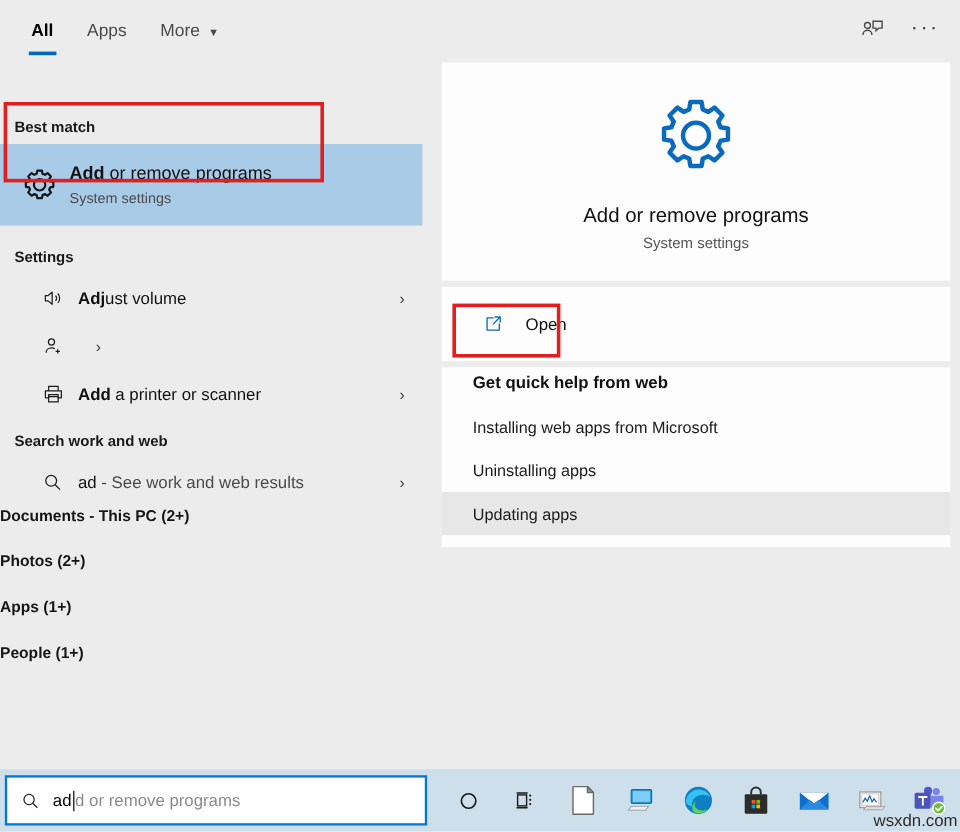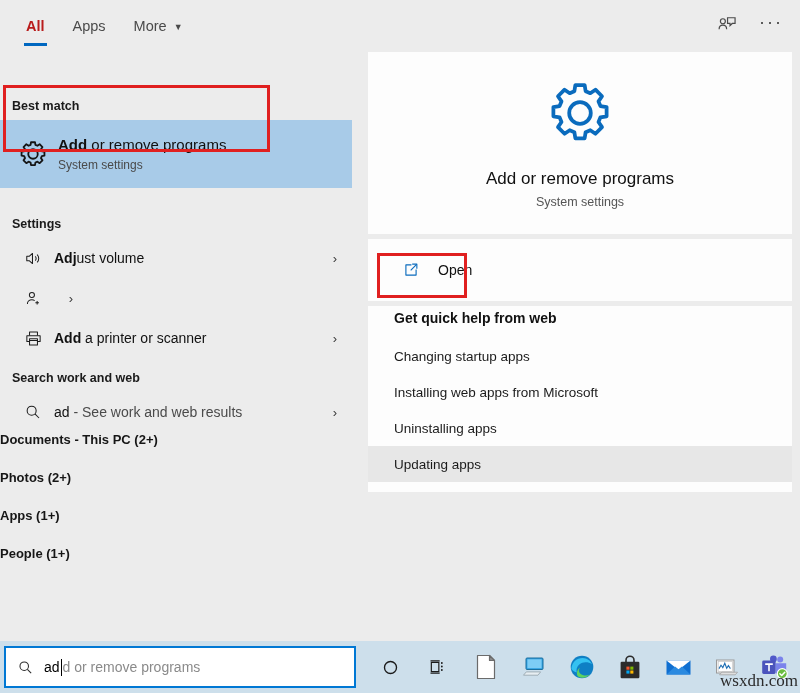--- a/index.html
+++ b/index.html
@@ -15,21 +15,21 @@
   .topbar {
     position: absolute; left: 0; top: 0; width: 800px; height: 52px;
     background: #ececec;
   }
   .tabs { position: absolute; left: 12px; top: 0; height: 52px; display: flex; align-items: flex-start; }
   .tab {
     position: relative; height: 52px; display: flex; align-items: center;
     padding: 0 14px; font-size: 14.5px; color: #4a4a4a; cursor: default;
     white-space: nowrap;
   }
-  .tab.active { color: #b91c1c; font-weight: 700; }
+  .tab.active { color: #000000; font-weight: 700; }
   .tab.active::after {
     content: ""; position: absolute; left: 12px; right: 12px; bottom: 6px;
     height: 3px; background: #0067c0;
   }
   .tab .caret { margin-left: 7px; font-size: 9px; color: #4a4a4a; line-height: 1; position: relative; top: 1px;}
   .topbar-actions { position: absolute; right: 10px; top: 0; height: 52px; display: flex; align-items: center; gap: 6px; }
   .tb-btn { width: 38px; height: 34px; display: flex; align-items: center; justify-content: center; cursor: default; }
   .dots { font-size: 18px; color: #444; letter-spacing: 2px; line-height: 1; position: relative; top: -4px;}
 
   
@@ -43,21 +43,21 @@
     background: #a8cbe8; display: flex; align-items: center; padding-left: 12px;
   }
   .best-icon { width: 42px; display: flex; align-items: center; justify-content: center; }
   .best-text { display: flex; flex-direction: column; justify-content: center; margin-left: 4px; }
   .best-title { font-size: 15px; color: #111; line-height: 20px; }
   .best-title b { font-weight: 700; }
   .best-sub { font-size: 12px; color: #4a4a4a; line-height: 17px; margin-top: 2px; }
 
   .res-row {
     height: 40px; width: 352px; display: flex; align-items: center;
-    padding-left: 12px; cursor: default;
+    padding-left: 23px; cursor: default;
   }
   .res-icon { width: 42px; display: flex; align-items: center; justify-content: center; color: #1d1d1d; }
   .res-label { font-size: 14px; color: #111; flex: 1; line-height: 18px; }
   .res-label b { font-weight: 700; }
   .res-label .muted { color: #4a4a4a; }
   .chev { width: 34px; text-align: center; font-size: 13px; color: #3a3a3a; }
 
   .cat-row { height: 38px; display: flex; align-items: flex-start; }
   .cat-row span { font-size: 13px; font-weight: 700; color: #161616; }
 
@@ -89,22 +89,22 @@
     background: #ffffff; border: 2px solid #0078d4; display: flex; align-items: center;
   }
   .sb-icon { width: 38px; display: flex; align-items: center; justify-content: center; }
   .sb-text { font-size: 14px; color: #000; display: flex; align-items: center; }
   .sb-typed { color: #000; }
   .sb-caret { display: inline-block; width: 1px; height: 17px; background: #000; margin: 0 1px; }
   .sb-ghost { color: #8a8a8a; }
   .tb-icons { position: absolute; left: 366px; top: 0; height: 52px; display: flex; align-items: center; }
   .tb-ico { width: 48px; height: 52px; display: flex; align-items: center; justify-content: center; cursor: default; }
   .watermark {
-    position: absolute; right: 2px; bottom: 2px; font-size: 17px; color: #2b2b2b;
-    font-family: Liberation Serif, serif;
+    position: absolute; right: 2px; bottom: 2px; font-size: 14px; color: #2b2b2b;
+    font-family: Liberation Sans, sans-serif;
   }
 </style>
 </head>
 <body>
 
 <div id="root">
 
   <div class="topbar">
     <div class="tabs">
       <div class="tab active">
@@ -144,21 +144,21 @@
           <path d="M12 8.2a3.8 3.8 0 1 0 0 7.6 3.8 3.8 0 0 0 0-7.6z"></path>
           <path d="M10.4 2.6h3.2l.35 2.1 1.6.67 1.77-1.2 2.26 2.26-1.2 1.77.67 1.6 2.1.35v3.2l-2.1.35-.67 1.6 1.2 1.77-2.26 2.26-1.77-1.2-1.6.67-.35 2.1h-3.2l-.35-2.1-1.6-.67-1.77 1.2-2.26-2.26 1.2-1.77-.67-1.6-2.1-.35v-3.2l2.1-.35.67-1.6-1.2-1.77 2.26-2.26 1.77 1.2 1.6-.67z"></path>
         </svg>
       </div>
       <div class="best-text">
         <div class="best-title"><b>Add</b><span> or remove programs</span></div>
         <div class="best-sub">System settings</div>
       </div>
     </div>
 
-    <div class="section-head" style="margin-top:22px;">Settings</div>
+    <div class="section-head" style="margin-top:12px;">Settings</div>
 
     <div class="res-row">
       <div class="res-icon">
         <svg width="19" height="19" viewBox="0 0 24 24" fill="none" stroke="#1d1d1d" stroke-width="1.3" stroke-linejoin="round">
           <path d="M3.5 9.2h3l4.2-3.6v12.8l-4.2-3.6h-3z"></path>
           <path d="M14.2 9.3a3.8 3.8 0 0 1 0 5.4"></path>
           <path d="M16.6 7.1a7 7 0 0 1 0 9.8"></path>
         </svg>
       </div>
       <div class="res-label"><b>Adj</b><span>ust volume</span></div>
@@ -241,23 +241,20 @@
         </div>
         <div class="open-label">Open</div>
       </div>
     </div>
 
     <div class="card-gap"></div>
 
     <div class="card card-help">
       <div class="help-title">Get quick help from web</div>
       <div class="help-item">
-        <span>Changing startup apps</span>
-      </div>
-      <div class="help-item">
         <span>Installing web apps from Microsoft</span>
       </div>
       <div class="help-item">
         <span>Uninstalling apps</span>
       </div>
       <div class="help-item hover">
         <span>Updating apps</span>
       </div>
     </div>
   </div>

